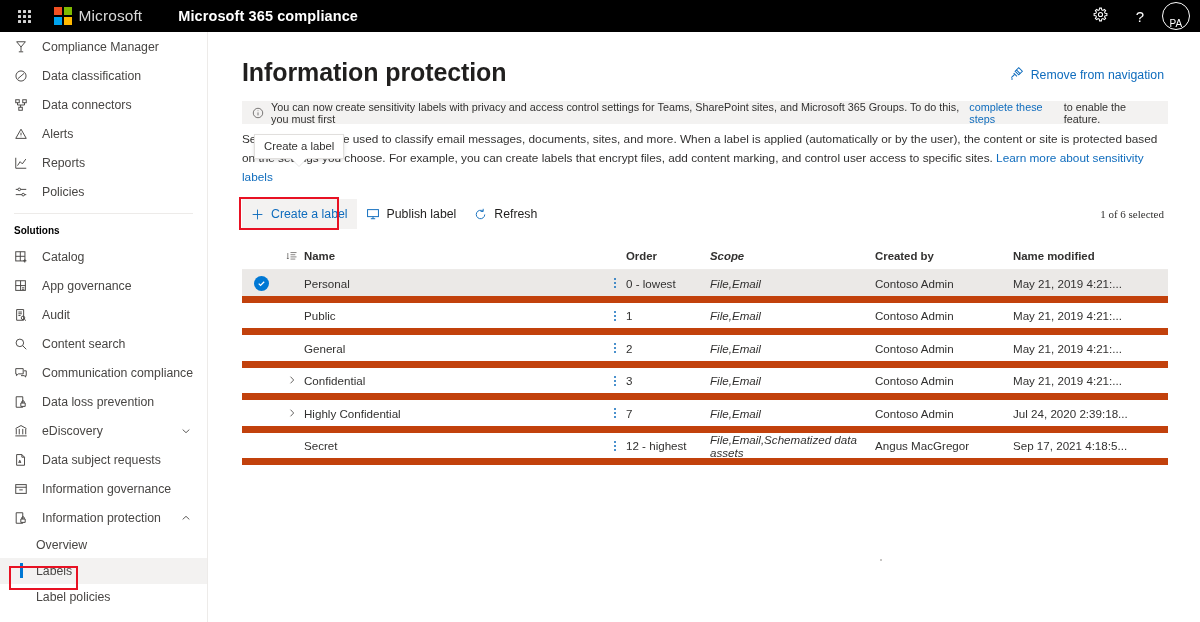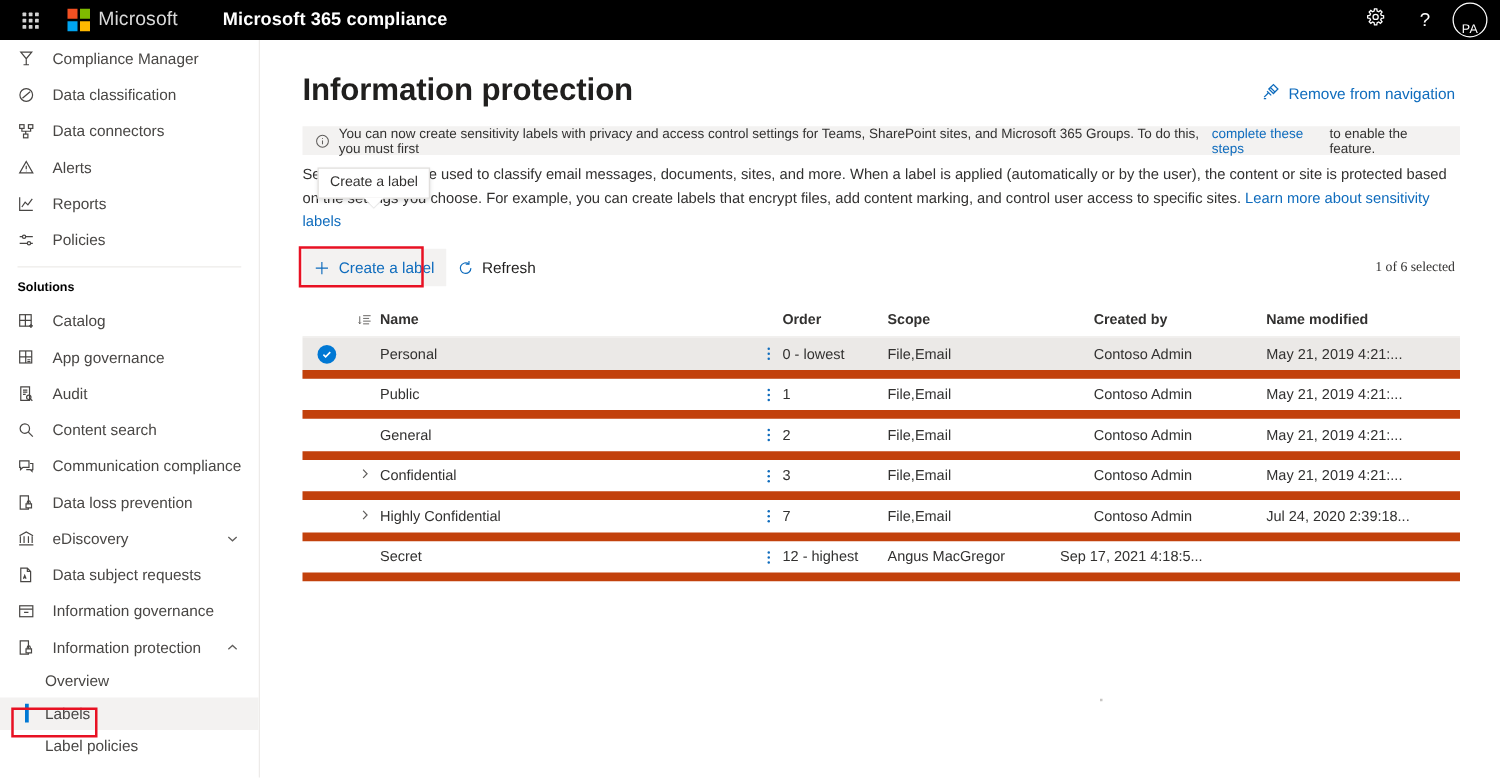--- a/index.html
+++ b/index.html
@@ -252,21 +252,21 @@
     border-bottom: 7px solid #c2410c;
     cursor: pointer;
   }
   .row.selected { background: #ebe9e7; }
   .c-check { width: 38px; flex: none; display:flex; align-items:center; justify-content:center; }
   .c-sort  { width: 24px; flex: none; display:flex; align-items:center; justify-content:center; }
   .c-expand{ width: 24px; flex: none; display:flex; align-items:center; justify-content:center; color:#605e5c;}
   .c-name  { width: 300px; flex: none; }
   .c-kebab { width: 22px; flex: none; display:flex; align-items:center; justify-content:center; }
   .c-order { width: 84px; flex: none; }
-  .c-scope { width: 165px; flex: none; }
+  .c-scope { width: 165px; flex: none; font-style: italic; }
   .c-creator { width: 138px; flex: none; }
   .c-modified { width: 160px; flex: none; }
 
   .checkcircle {
     width: 15px; height: 15px; border-radius: 50%;
     background: #0078d4;
     display:flex; align-items:center; justify-content:center;
   }
   .kebab {
     display:flex; flex-direction: column; align-items:center; justify-content:center;
@@ -568,20 +568,30 @@
     <div class="cmdbtn primary">
       <span class="ci">
         <svg width="13" height="13" viewBox="0 0 16 16" fill="none" stroke="#0f6cbd" stroke-width="1.15">
             <path d="M8 2 L8 14 M2 8 L14 8"></path>
           </svg>
       </span>
       <span>Create a label</span>
     </div>
     <div class="cmdbtn">
       <span class="ci">
+        <svg width="14" height="14" viewBox="0 0 16 16" fill="none" stroke="#0f6cbd" stroke-width="1.1">
+          <rect x="1.8" y="3" width="12.4" height="8"></rect>
+            <path d="M5.5 13.4 L10.5 13.4"></path>
+            <path d="M8 11 L8 13.4"></path>
+        </svg>
+      </span>
+      <span>Publish label</span>
+    </div>
+    <div class="cmdbtn">
+      <span class="ci">
         <svg width="13" height="13" viewBox="0 0 16 16" fill="none" stroke="#0f6cbd" stroke-width="1.15">
           <path d="M13.2 8 A5.2 5.2 0 1 1 11.2 3.9"></path>
             <path d="M11.3 1 L11.3 4.2 L8.1 4.2"></path>
         </svg>
       </span>
       <span>Refresh</span>
     </div>
     <div class="selcount">1 of 6 selected</div>
     <div class="redbox-create"></div>
   </div>
@@ -712,20 +722,21 @@
       <div class="c-expand"></div>
       <div class="c-name">Secret</div>
       <div class="c-kebab">
         <span class="kebab">
             <i></i>
             <i></i>
             <i></i>
           </span>
       </div>
       <div class="c-order">12 - highest</div>
+      <div class="c-scope">File,Email,Schematized data assets</div>
       <div class="c-creator">Angus MacGregor</div>
       <div class="c-modified">Sep 17, 2021 4:18:5...</div>
     </div>
 
   </div>
 
   <div class="scroll-dot"></div>
 </div>
 
 <div class="tooltip">

